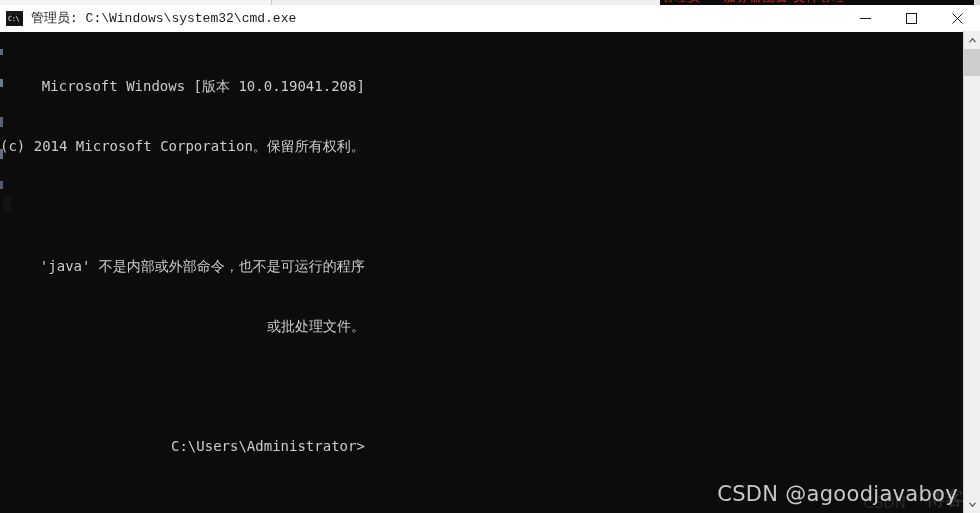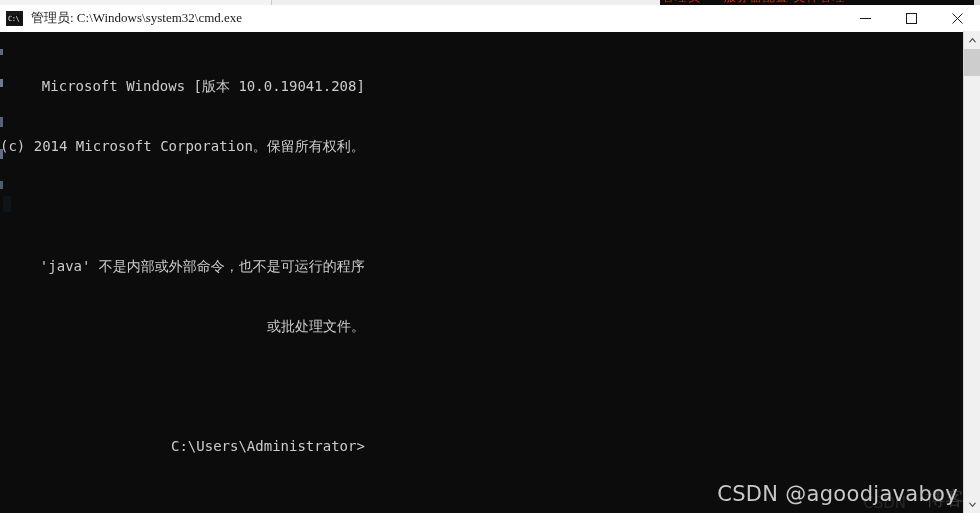--- a/index.html
+++ b/index.html
@@ -109,21 +109,21 @@
   .app-icon .prompt {
     position: absolute;
     left: 1px; top: 3px;
     color: #e8e8e8;
     font-family: "DejaVu Sans Mono", monospace;
     font-size: 7px;
     line-height: 9px;
     letter-spacing: -0.5px;
   }
   .title-text {
-    font-family: Liberation Serif, serif;
+    font-family: Liberation Mono, monospace;
     font-size: 13px;
     color: #1b1b1b;
     white-space: nowrap;
     overflow: hidden;
     text-overflow: ellipsis;
   }
 
   .winbtns {
     display: flex;
     flex: 0 0 auto;

